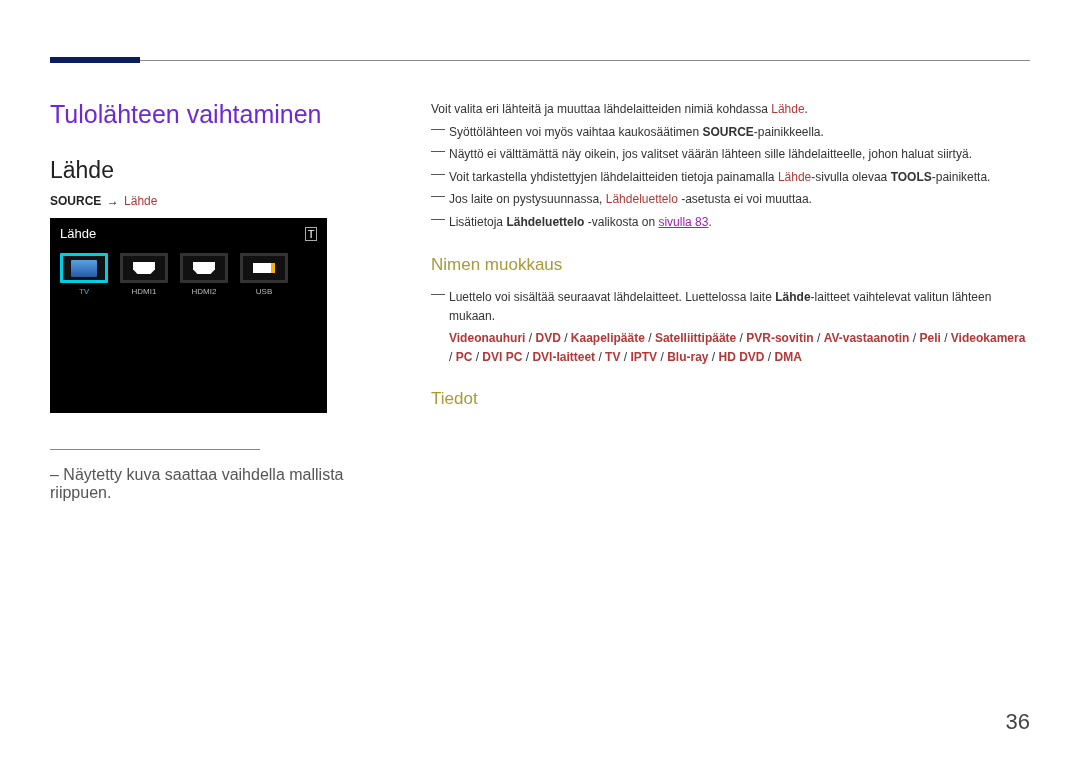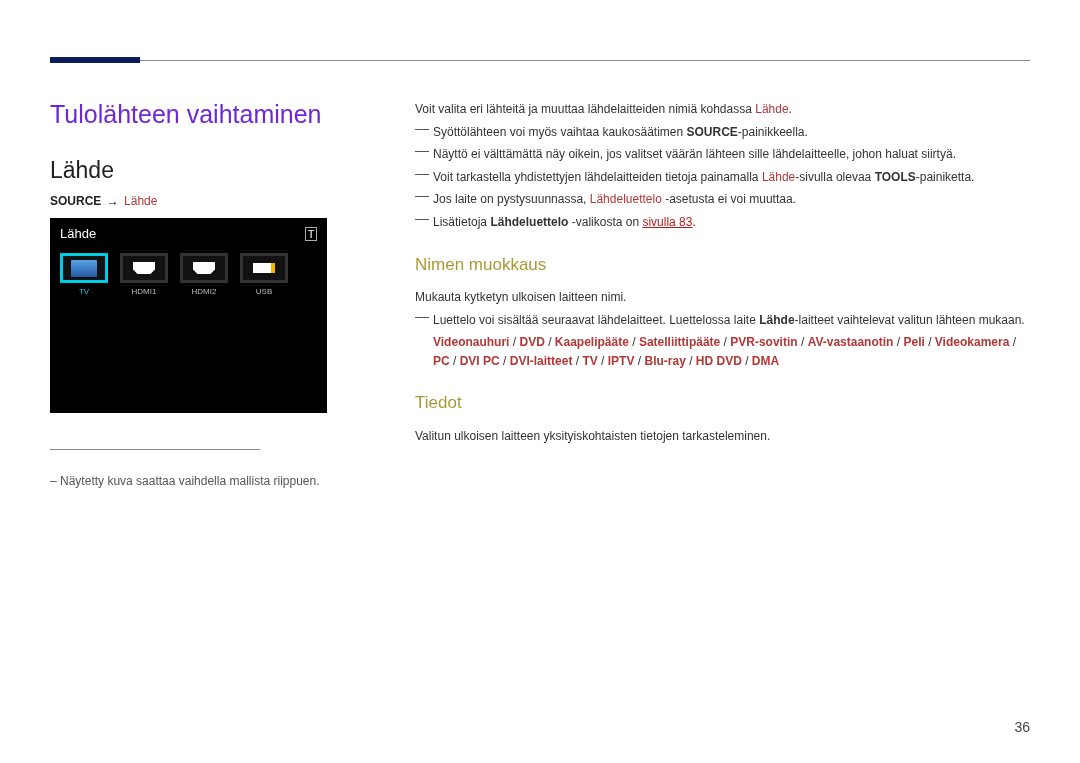--- a/index.html
+++ b/index.html
@@ -35,41 +35,42 @@
   }
   .left-col {
     width: 325px;
     flex-shrink: 0;
   }
   .right-col {
     flex: 1;
     font-size: 12px;
     line-height: 1.55;
     color: #333;
+    margin-left: 16px;
   }
   .chapter-title {
     color: #6d28d9;
     font-size: 25px;
     font-weight: 400;
     margin-bottom: 28px;
   }
   .section-title {
     font-size: 23px;
     font-weight: 400;
     color: #222;
     margin-bottom: 10px;
   }
   .path {
     font-size: 12px;
     margin-bottom: 10px;
   }
   .path .bold { font-weight: 700; color: #222; }
   .path .arrow { margin: 0 2px; }
   .red { color: #b23838; }
-  .link-grey { color: #b91c1c; }
+  .link-grey { color: #a21caf; }
   .screenshot-preview {
     width: 277px;
     height: 195px;
     background: #000;
     margin-top: 8px;
     position: relative;
   }
   .preview-header {
     font-size: 13px;
     color: #fff;
@@ -135,23 +136,23 @@
     margin-top: 4px;
     text-align: center;
   }
   .src-item.selected .src-label { color: #00cde6; }
   .footnote-divider {
     border-top: 0.5px solid #888;
     margin-top: 36px;
     width: 210px;
   }
   .footnote {
-    font-size: 12px;
+    font-size: 16px;
     color: #555;
-    margin-top: 24px;
+    margin-top: 16px;
   }
   .right-col p { margin-bottom: 4px; }
   .dash-item {
     display: flex;
     margin-bottom: 4px;
   }
   .dash-item .dash {
     width: 18px;
     flex-shrink: 0;
     font-size: 14px;
@@ -175,21 +176,21 @@
     padding: 0 3px;
     line-height: 1.2;
     vertical-align: middle;
     margin-left: 3px;
     font-weight: 700;
   }
   .page-num {
     position: absolute;
     bottom: 28px;
     right: 50px;
-    font-size: 14px;
+    font-size: 22px;
     color: #444;
     text-align: center;
   }
 </style>
 </head>
 <body>
 
 <div class="top-border-container">
   <div class="top-border-blue"></div>
   <div class="top-border-line"></div>
@@ -273,27 +274,25 @@
       </div>
     </div>
     <div class="dash-item">
       <div class="dash">―</div>
       <div class="dash-text">
         <span>Lisätietoja </span><span class="bold">Lähdeluettelo</span><span> -valikosta on </span><a href="#" class="link-grey">sivulla 83</a><span>.</span>
       </div>
     </div>
 
     <h3 class="sub-heading">Nimen muokkaus</h3>
-    <p>Mukauta kytketyn ulkoisen laitteen nimi.</p>
     <div class="dash-item">
       <div class="dash">―</div>
       <div class="dash-text">
         <span>Luettelo voi sisältää seuraavat lähdelaitteet. Luettelossa laite </span><span class="bold">Lähde</span><span>-laitteet vaihtelevat valitun lähteen mukaan.</span>
         <div style="margin-top:4px" id="device-list"><span class="red bold">Videonauhuri</span><span> / </span><span class="red bold">DVD</span><span> / </span><span class="red bold">Kaapelipääte</span><span> / </span><span class="red bold">Satelliittipääte</span><span> / </span><span class="red bold">PVR-sovitin</span><span> / </span><span class="red bold">AV-vastaanotin</span><span> / </span><span class="red bold">Peli</span><span> / </span><span class="red bold">Videokamera</span><span> / </span><span class="red bold">PC</span><span> / </span><span class="red bold">DVI PC</span><span> / </span><span class="red bold">DVI-laitteet</span><span> / </span><span class="red bold">TV</span><span> / </span><span class="red bold">IPTV</span><span> / </span><span class="red bold">Blu-ray</span><span> / </span><span class="red bold">HD DVD</span><span> / </span><span class="red bold">DMA</span></div>
       </div>
     </div>
 
     <h3 class="sub-heading">Tiedot</h3>
-    <p>Valitun ulkoisen laitteen yksityiskohtaisten tietojen tarkasteleminen.</p>
   </div>
 </div>
 
 <div class="page-num">36</div>
 
 </body></html>

